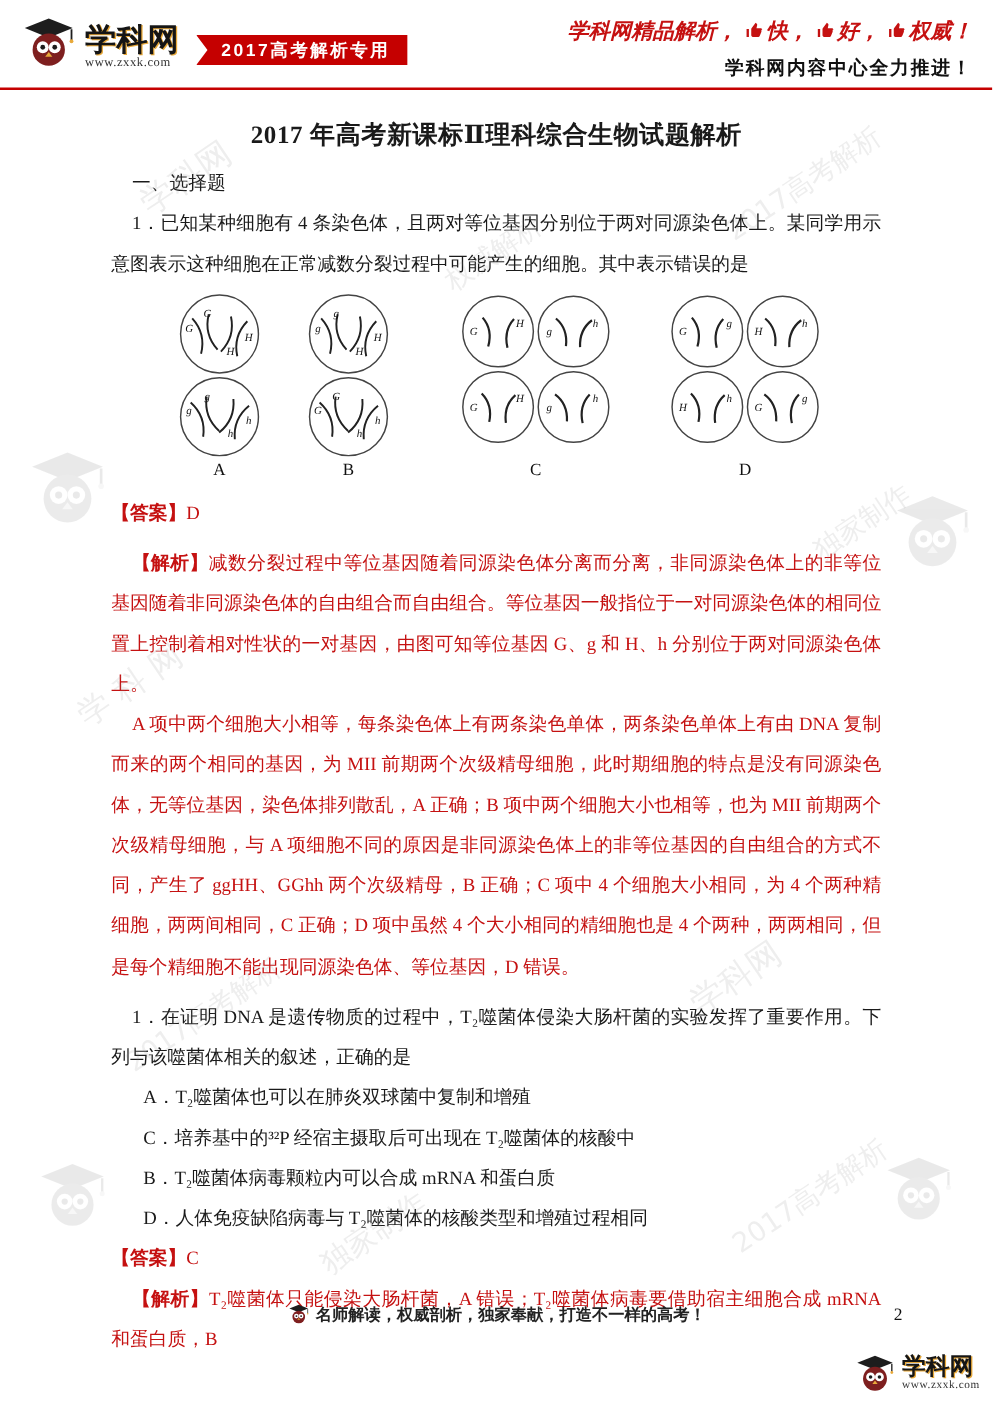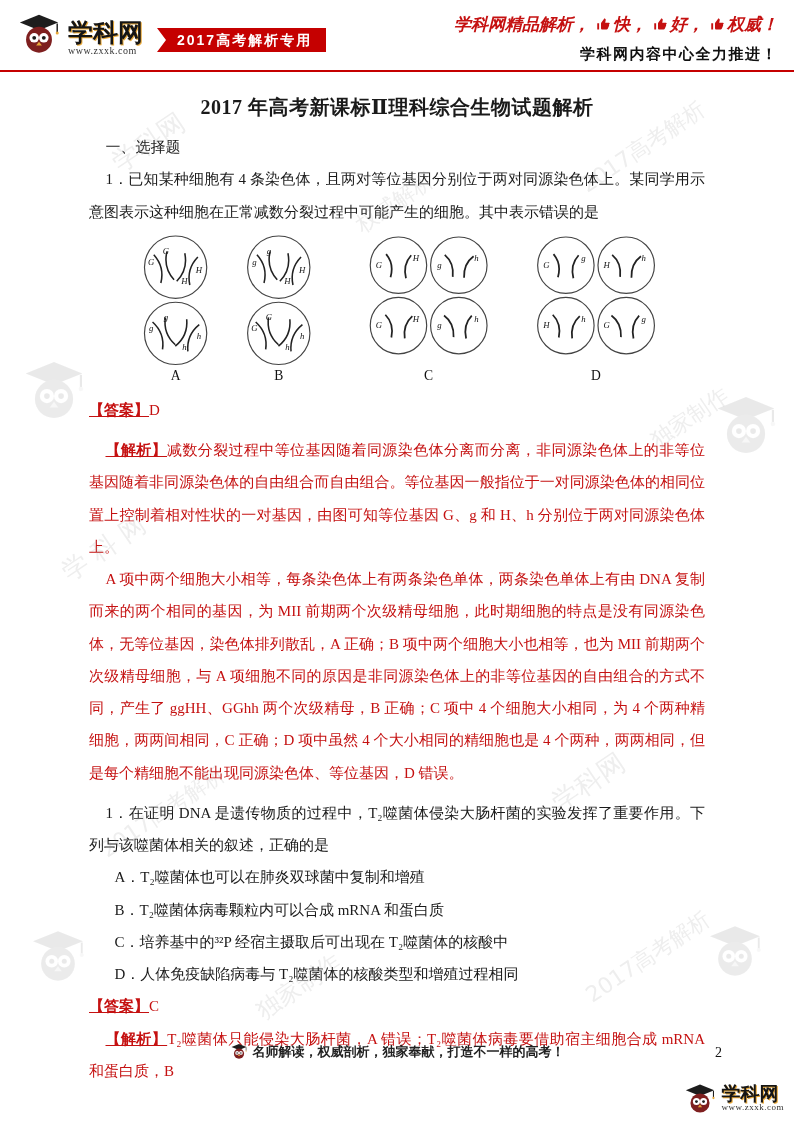--- a/index.html
+++ b/index.html
@@ -24,21 +24,21 @@
   .subslogan{font-size:15px;font-weight:bold;color:#101010;margin-top:9px;letter-spacing:1.5px;
              font-family:"Liberation Sans","DejaVu Sans",sans-serif;}
   .red-rule{height:2px;background:#c50000;margin-top:6px;}
 
   
   main{padding:0 89px;position:relative;}
   .doc-title{font-size:20px;font-weight:bold;text-align:center;margin:22px 0 10px;letter-spacing:.5px;}
   p{margin:0;font-size:15px;line-height:2.15;text-align:justify;}
   .indent{text-indent:1.1em;}
   .red{color:#c51111;}
-  .label-bold{font-weight:bold;text-decoration:underline;}
+  .label-bold{font-weight:bold;}
   .figure-wrap{text-align:center;margin:4px 0 2px;}
   .option{padding-left:1.7em;}
   .mt{margin-top:8px;}
 
   
   .footer-line{position:absolute;left:0;right:0;bottom:62px;text-align:center;
                font-size:13px;font-weight:bold;color:#222;}
   .owl-sm{width:18px;height:18px;vertical-align:-4px;margin-right:5px;}
   .page-num{position:absolute;right:72px;bottom:62px;font-size:14px;color:#111;}
   .corner-logo{position:absolute;right:10px;bottom:8px;display:flex;align-items:center;gap:5px;}
@@ -250,22 +250,22 @@
 
     <p class="red"><span class="label-bold">【答案】</span><span>D</span></p>
 
     <p class="red indent mt"><span class="label-bold">【解析】</span><span>减数分裂过程中等位基因随着同源染色体分离而分离，非同源染色体上的非等位基因随着非同源染色体的自由组合而自由组合。等位基因一般指位于一对同源染色体的相同位置上控制着相对性状的一对基因，由图可知等位基因 G、g 和 H、h 分别位于两对同源染色体上。</span></p>
 
     <p class="red indent">A 项中两个细胞大小相等，每条染色体上有两条染色单体，两条染色单体上有由 DNA 复制而来的两个相同的基因，为 MII 前期两个次级精母细胞，此时期细胞的特点是没有同源染色体，无等位基因，染色体排列散乱，A 正确；B 项中两个细胞大小也相等，也为 MII 前期两个次级精母细胞，与 A 项细胞不同的原因是非同源染色体上的非等位基因的自由组合的方式不同，产生了 ggHH、GGhh 两个次级精母，B 正确；C 项中 4 个细胞大小相同，为 4 个两种精细胞，两两间相同，C 正确；D 项中虽然 4 个大小相同的精细胞也是 4 个两种，两两相同，但是每个精细胞不能出现同源染色体、等位基因，D 错误。</p>
 
     <p class="indent mt">1．在证明 DNA 是遗传物质的过程中，T₂噬菌体侵染大肠杆菌的实验发挥了重要作用。下列与该噬菌体相关的叙述，正确的是</p>
 
     <p class="option">A．T₂噬菌体也可以在肺炎双球菌中复制和增殖</p>
+    <p class="option">C．培养基中的³²P 经宿主摄取后可出现在 T₂噬菌体的核酸中</p>
     <p class="option">B．T₂噬菌体病毒颗粒内可以合成 mRNA 和蛋白质</p>
-    <p class="option">C．培养基中的³²P 经宿主摄取后可出现在 T₂噬菌体的核酸中</p>
     <p class="option">D．人体免疫缺陷病毒与 T₂噬菌体的核酸类型和增殖过程相同</p>
 
     <p class="red"><span class="label-bold">【答案】</span><span>C</span></p>
 
     <p class="red indent"><span class="label-bold">【解析】</span><span>T₂噬菌体只能侵染大肠杆菌，A 错误；T₂噬菌体病毒要借助宿主细胞合成 mRNA 和蛋白质，B</span></p>
   </main>
 
   <div class="footer-line">
     <svg class="owl-sm" viewBox="0 0 48 48">
         <use href="#owl"></use>

